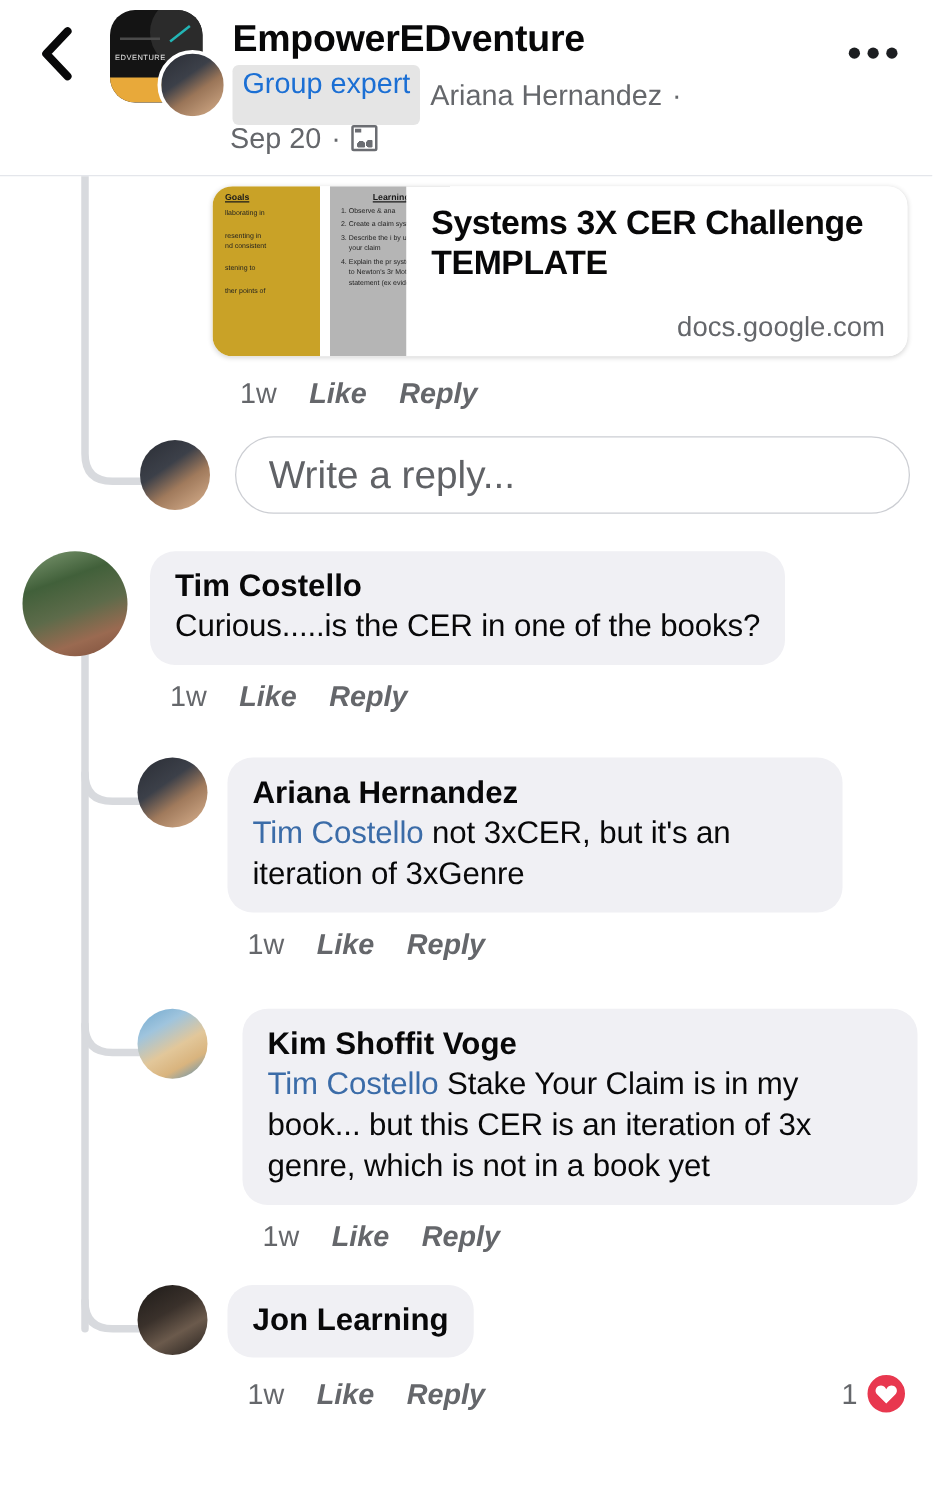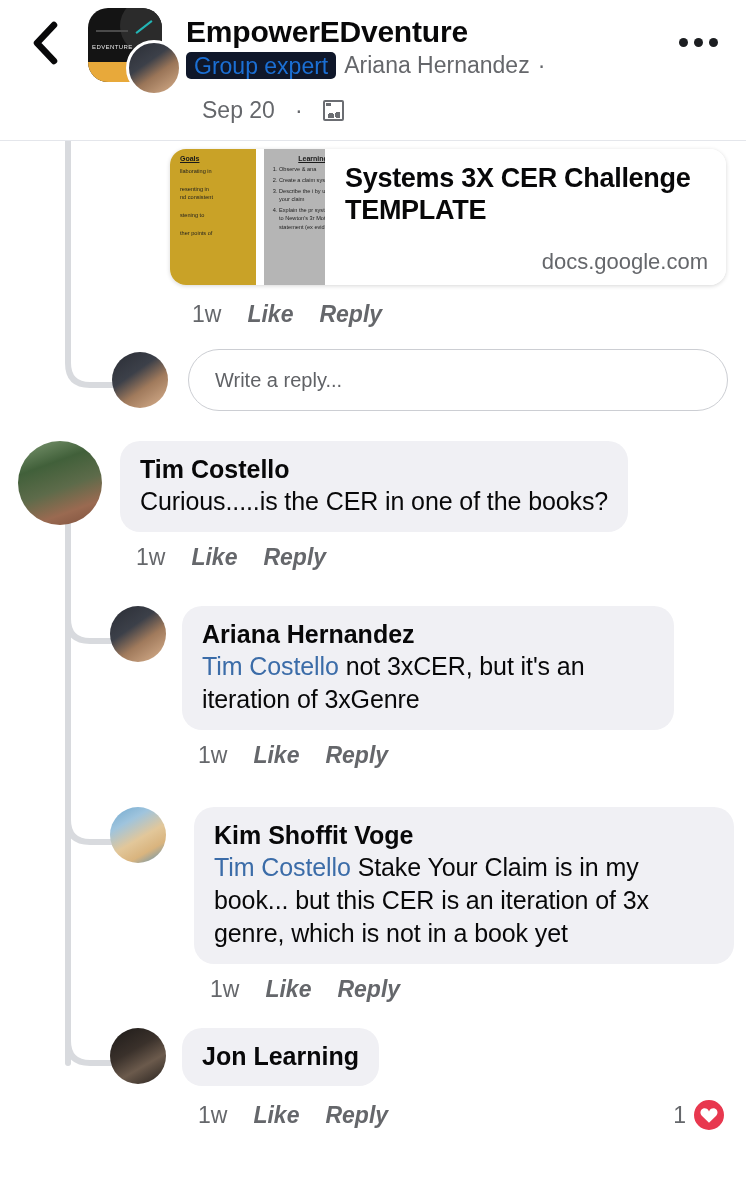--- a/index.html
+++ b/index.html
@@ -58,29 +58,29 @@
 
   .post-title {
     position: absolute; left: 186px; top: 15px;
     font-size: 30px; font-weight: bold; color: #080809; letter-spacing: -.2px;
   }
   .meta-row {
     position: absolute; left: 186px; top: 52px;
     display: flex; align-items: center; gap: 8px;
   }
   .badge-expert {
-    background: #0f172a; color: #1b6fd4; font-size: 23px;
-    padding: 2px 8px 0; border-radius: 5px; line-height: 1.1;
+    background: #e5e5e5; color: #1b6fd4; font-size: 23px;
+    padding: 2px 8px 21px; border-radius: 5px; line-height: 1.1;
   }
   .meta-author { font-size: 23px; color: #65676b; }
   .meta-dot { font-size: 23px; color: #65676b; }
 
   .date-row {
-    position: absolute; left: 202px; top: 97px;
-    display: flex; align-items: center; gap: 20px;
+    position: absolute; left: 184px; top: 97px;
+    display: flex; align-items: center; gap: 8px;
   }
   .date-text { font-size: 23px; color: #65676b; }
   .audience-icon {
     width: 21px; height: 21px; border: 2px solid #6b6d72; border-radius: 2px;
     position: relative; background: #fff; display: inline-block;
   }
   .audience-icon::before {
     content: ""; position: absolute; left: 1px; top: 1px; width: 5px; height: 3px; background: #6b6d72;
   }
   .audience-icon::after {
@@ -156,21 +156,21 @@
   }
   .preview-title {
     font-size: 27px; font-weight: bold; color: #080809; line-height: 1.17; letter-spacing: -.3px;
   }
   .preview-domain { font-size: 22px; color: #65676b; margin-top: 23px; text-align: right; }
 
   .reply-input {
     height: 62px; border: 1px solid #ccced3; border-radius: 32px;
     display: flex; align-items: center; padding: 0 26px; background: #fff;
   }
-  .reply-input span { font-size: 20px; color: #606266; }
+  .reply-input span { font-size: 31px; color: #606266; }
 </style>
 </head>
 <body>
 
 <div class="screen">
 
   <div class="header">
     <div class="back-btn">
       <span>
         <svg width="28" height="44" viewBox="0 0 28 44">

